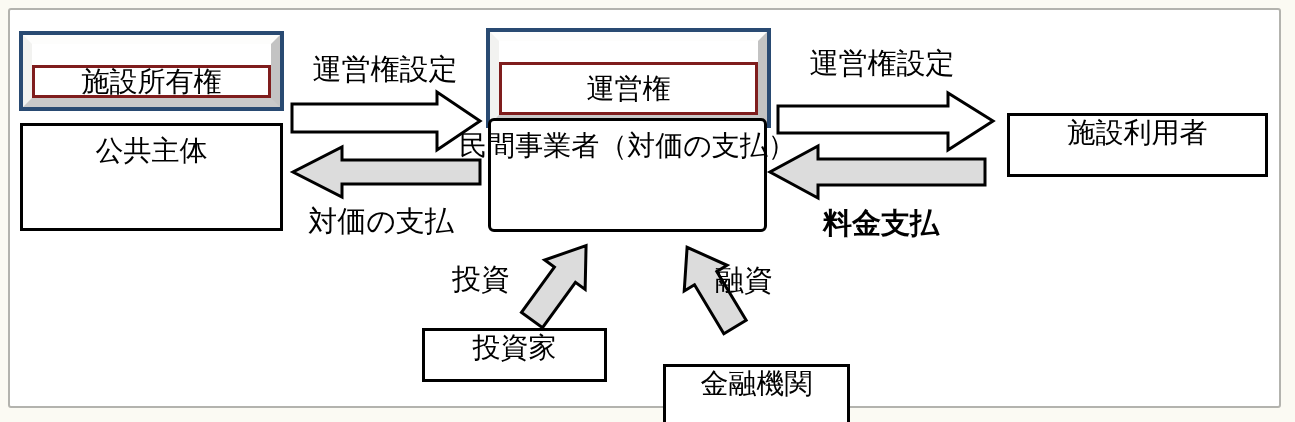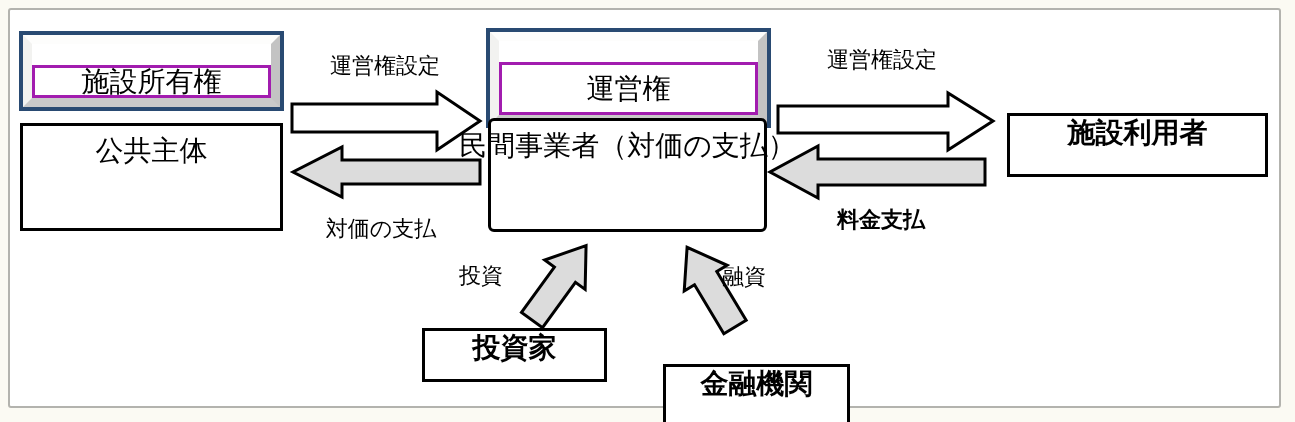--- a/index.html
+++ b/index.html
@@ -15,41 +15,41 @@
     box-sizing:border-box;
   }
   .arrow-layer{position:absolute;left:0;top:0;width:1295px;height:422px;}
   
   .node{
     position:absolute;box-sizing:border-box;background:#fff;
     border:3px solid #000;
     display:flex;align-items:flex-start;justify-content:center;
     font-size:28px;line-height:1.82;text-align:center;white-space:nowrap;
   }
-  .node.single{line-height:1.2;font-weight:bold;}
+  .node.single{line-height:1.2;}
   
   .bevel{
     position:absolute;box-sizing:border-box;background:#fff;
     border:4px solid #294a72;
   }
   .bevel-frame{
     position:absolute;inset:0;box-sizing:border-box;
     border:9px solid;
     border-color:#fdfdfc #c3c3c3 #c9c9c9 #f2f2f0;
   }
   .bevel-inner{
     position:absolute;inset:0;box-sizing:border-box;
-    border:3px solid #a21caf;background:#fff;
+    border:3px solid #7f1d1d;background:#fff;
     display:flex;align-items:center;justify-content:center;
     font-size:28px;white-space:nowrap;margin-top:21px;
   }
   
   .flow-label{
     position:absolute;transform:translateX(-50%);
-    font-size:22px;line-height:1.15;white-space:nowrap;
+    font-size:29px;line-height:1.15;white-space:nowrap;
   }
 </style>
 </head>
 <body>
 
 <div class="frame"></div>
 
 <svg class="arrow-layer" width="1295" height="422" viewBox="0 0 1295 422">
 
   <polygon points="292,104 437,104 437,92 480,121 437,150 437,132 292,132" fill="#ffffff" stroke="#000000" stroke-width="3"></polygon>
@@ -101,21 +101,21 @@
 <div class="node single" style="left:422px;top:328px;width:185px;height:54px;">
   <span>投資家</span>
 </div>
 
 <div class="node single" style="left:663px;top:328px;width:187px;height:62px;margin-top:36px;">
   <span>金融機関</span>
 </div>
 
 <div class="flow-label" style="left:385px;top:53px;">運営権設定</div>
 
-<div class="flow-label" style="left:381px;top:216px;">対価の支払</div>
+<div class="flow-label" style="left:381px;top:205px;">対価の支払</div>
 
 <div class="flow-label" style="left:882px;top:47px;">運営権設定</div>
 
 <div class="flow-label" style="left:881px;top:207px;font-weight:bold;">料金支払</div>
 
 <div class="flow-label" style="left:481px;top:263px;">投資</div>
 
 <div class="flow-label" style="left:744px;top:264px;">融資</div>
 
 </body></html>

